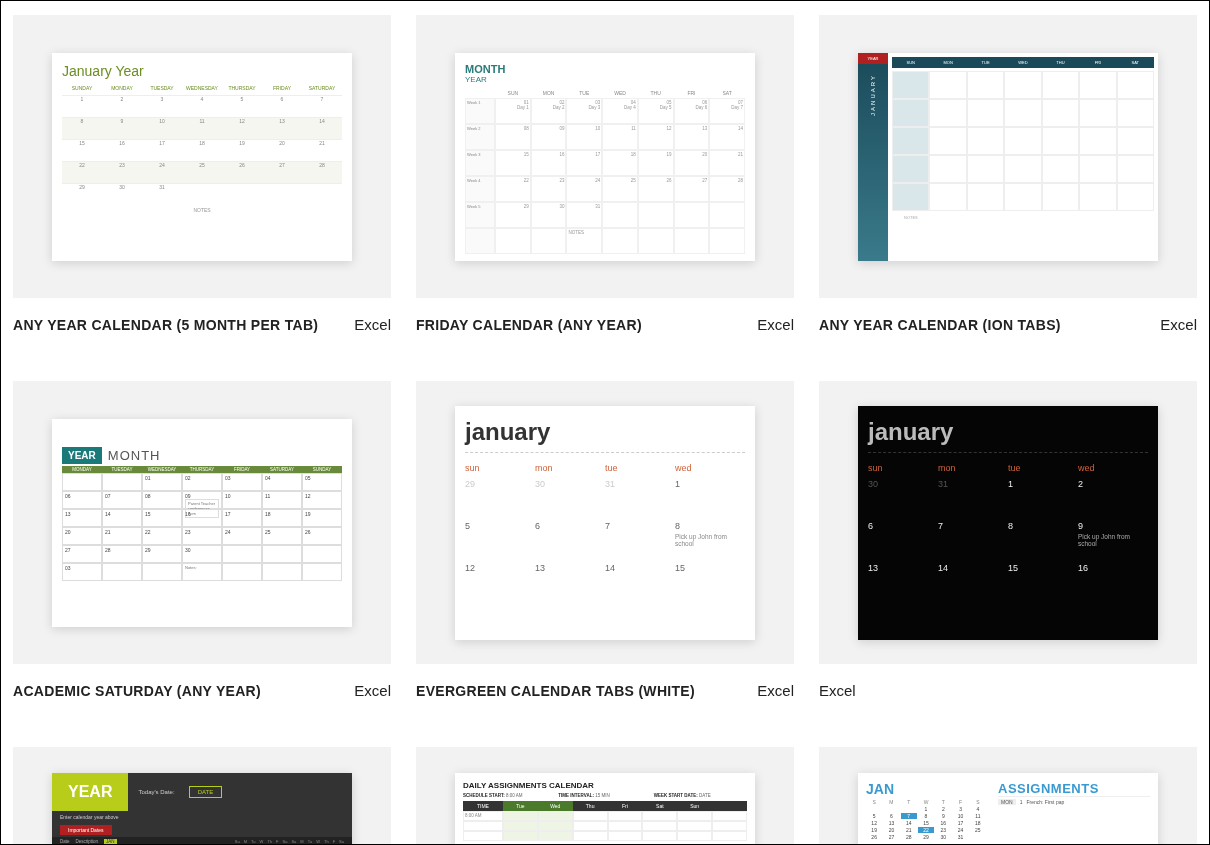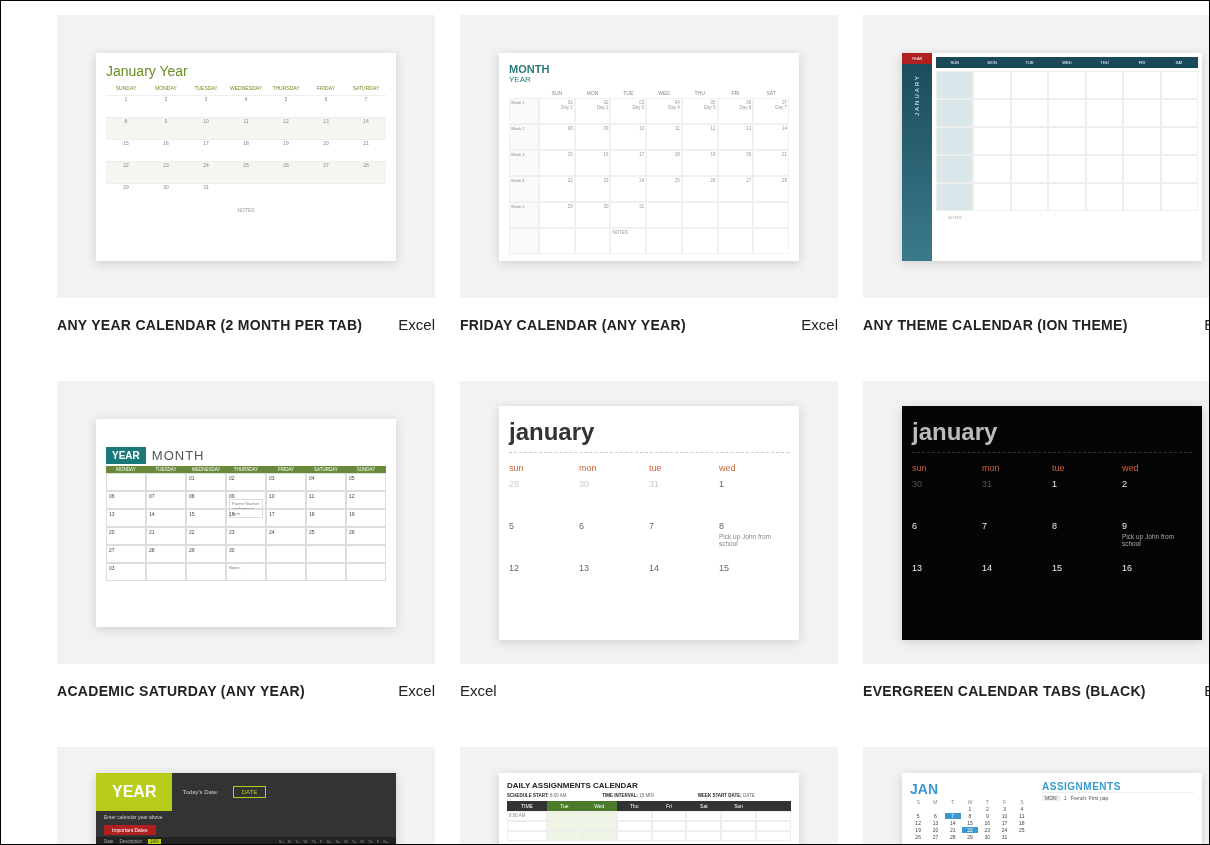--- a/index.html
+++ b/index.html
@@ -11,21 +11,21 @@
     height: 845px;
     overflow: hidden;
   }
   .grid {
     display: grid;
     grid-template-columns: repeat(3, 378px);
     column-gap: 25px;
     row-gap: 48px;
     padding: 14px 12px;
   }
-  .card { width: 378px; margin-left: 44px; }
+  .card { width: 378px; }
   .thumb {
     background: #f2f2f2;
     height: 283px;
     display: flex;
     align-items: center;
     justify-content: center;
     position: relative;
     overflow: hidden;
   }
   .card-footer {
@@ -141,21 +141,21 @@
   .t8 .trow div:nth-child(2),.t8 .trow div:nth-child(3){background:#eef5e5;}
 
   
   .t9 .paper{height:110px;width:300px;padding:8px;display:flex;gap:12px;}
   .t9 .cal{flex:0 0 120px;}
   .t9 .jan{color:#3a9ad0;font-size:14px;font-weight:700;}
   .t9 .mgrid{display:grid;grid-template-columns:repeat(7,1fr);font-size:5px;color:#444;gap:1px;margin-top:2px;text-align:center;}
   .t9 .mgrid .h{color:#888;}
   .t9 .mgrid .hi{background:#3a9ad0;color:#fff;}
   .t9 .asg{flex:1;}
-  .t9 .asg h5{color:#3a9ad0;font-size:10px;font-weight:700;letter-spacing:.5px;}
+  .t9 .asg h5{color:#3a9ad0;font-size:13px;font-weight:700;letter-spacing:.5px;}
   .t9 .asg .line{display:flex;gap:4px;font-size:5px;color:#555;border-top:1px solid #eee;padding:2px 0;}
   .t9 .asg .line .d{background:#eee;padding:0 3px;}
 </style>
 </head>
 <body>
 
 <div class="grid">
 
   <div class="card">
     <div class="thumb t1">
@@ -204,21 +204,21 @@
             <div>31</div>
             <div></div>
             <div></div>
             <div></div>
             <div></div>
         </div>
         <div class="notes">NOTES</div>
       </div>
     </div>
     <div class="card-footer">
-      <div class="card-title">ANY YEAR CALENDAR (2 MONTH PER TAB)</div>
+      <div class="card-title">ANY YEAR CALENDAR (5 MONTH PER TAB)</div>
       <div class="card-app">Excel</div>
     </div>
   </div>
 
   <div class="card">
     <div class="thumb t2">
       <div class="paper">
         <div class="hd">
             <div>
               <div class="mth">MONTH</div>
@@ -345,21 +345,21 @@
               <div></div>
               <div></div>
               <div></div>
               <div></div>
           </div>
           <div class="notes">NOTES</div>
         </div>
       </div>
     </div>
     <div class="card-footer">
-      <div class="card-title">ANY THEME CALENDAR (ION THEME)</div>
+      <div class="card-title">ANY YEAR CALENDAR (ION TABS)</div>
       <div class="card-app">Excel</div>
     </div>
   </div>
 
   <div class="card">
     <div class="thumb t4">
       <div class="paper">
         <div class="head">
             <div class="yr">YEAR</div>
             <div class="mn">MONTH</div>
@@ -446,20 +446,21 @@
             <div>7</div>
             <div><span>8</span><div class="ev">Pick up John from school</div></div>
           <div>12</div>
             <div>13</div>
             <div>14</div>
             <div>15</div>
         </div>
       </div>
     </div>
     <div class="card-footer">
+      <div class="card-title">EVERGREEN CALENDAR TABS (WHITE)</div>
       <div class="card-app">Excel</div>
     </div>
   </div>
 
   <div class="card ever black">
     <div class="thumb">
       <div class="paper">
         <div class="mtitle">january</div>
         <div class="dash"></div>
         <div class="dow">
@@ -478,21 +479,20 @@
             <div>8</div>
             <div><span>9</span><div class="ev">Pick up John from school</div></div>
           <div>13</div>
             <div>14</div>
             <div>15</div>
             <div>16</div>
         </div>
       </div>
     </div>
     <div class="card-footer">
-      <div class="card-title">EVERGREEN CALENDAR TABS (BLACK)</div>
       <div class="card-app">Excel</div>
     </div>
   </div>
 
   <div class="card">
     <div class="thumb t7">
       <div class="paper">
         <div class="top">
             <div class="yr">YEAR</div>
             <span class="td">Today's Date:</span>

